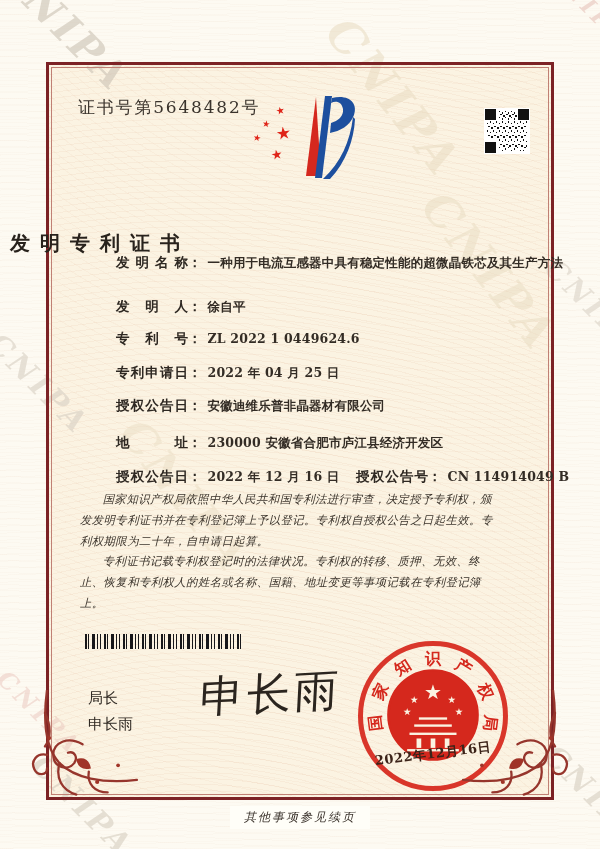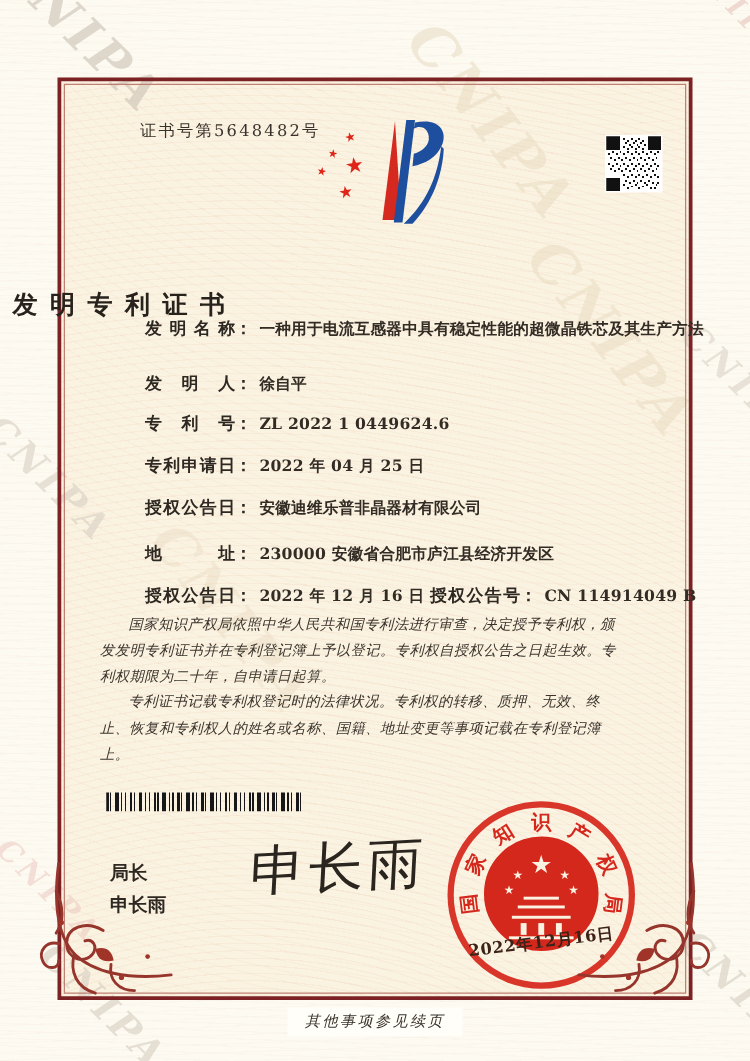--- a/index.html
+++ b/index.html
@@ -24,46 +24,46 @@
       repeating-radial-gradient(circle at 30% 150%, rgba(205,128,88,0.07) 0 1px, transparent 1px 6px),
       repeating-radial-gradient(circle at 85% -60%, rgba(205,128,88,0.05) 0 1px, transparent 1px 8px);
   }
   .frame-border {
     position:absolute; left:46px; top:62px; width:508px; height:738px; z-index:2;
     border:3px solid #7c2225; pointer-events:none;
   }
   .frame-border::after {
     content:""; position:absolute; inset:2px; border:1px solid #c08074;
   }
-  .cert-no { position:absolute; left:78px; top:96px; z-index:3; font-size:13px; letter-spacing:1.8px; color:#3a332c;margin-left:34px; }
+  .cert-no { position:absolute; left:78px; top:96px; z-index:3; font-size:17px; letter-spacing:1.8px; color:#3a332c; }
   .logo { position:absolute; left:250px; top:94px; width:112px; height:88px; z-index:3; }
   .logo .star { position:absolute; color:#df2418; line-height:1; }
   .qr { position:absolute; left:484px; top:108px; width:46px; height:46px; z-index:3; background:#fff; padding:1px; }
   .title { position:absolute; left:0; right:0; top:182px; z-index:3; text-align:left;
            font-size:20px; font-weight:bold; letter-spacing:0.5em; text-indent:0.5em; color:#28221c;margin-top:48px; }
   .fields { position:absolute; left:78px; top:0; right:48px; z-index:3; }
   .frow { position:absolute; left:0; white-space:nowrap; }
   .flabel { display:inline-block; width:72px; font-size:13.5px; font-weight:bold;
             text-align:justify; text-align-last:justify; vertical-align:baseline; color:#2e2822;margin-left:38px; }
   .fcolon { font-size:13.5px; font-weight:bold; margin-right:6px; color:#2e2822; }
   .fvalue { font-size:12.5px; font-weight:bold; color:#332c25; letter-spacing:0.2px;margin-top:32px; }
-  .grant2 { position:absolute; left:228px; top:0; white-space:nowrap; }
+  .grant2 { position:absolute; left:240px; top:0; white-space:nowrap; }
   .body-text { position:absolute; left:80px; right:98px; top:489px; z-index:3;
                font-size:11.4px; line-height:1.82; color:#3b342c; font-style:italic; font-weight:500; }
   .body-text p { margin:0; text-indent:2em; letter-spacing:0.4px; }
   .barcode { position:absolute; left:85px; top:634px; width:157px; height:15px; z-index:3;
     background-image:repeating-linear-gradient(90deg,
       #17171a 0 2px, transparent 2px 3px,
       #17171a 3px 4px, transparent 4px 7px,
       #17171a 7px 10px, transparent 10px 12px,
       #17171a 12px 13px, transparent 13px 15px,
       #17171a 15px 16px, transparent 16px 19px);
   }
   .signer { position:absolute; left:88px; top:686px; z-index:3;
-            font-family:"DejaVu Sans","Liberation Sans",sans-serif; font-weight:bold;
+            font-family:"DejaVu Sans","Liberation Sans",sans-serif; font-weight:normal;
             font-size:15px; color:#2e2822; line-height:1.7; }
   .signature { position:absolute; left:200px; top:664px; z-index:4; width:170px;
                font-size:44px; color:#2b251f; letter-spacing:3px; white-space:nowrap;
                transform:rotate(-3deg) skewX(-6deg); }
   .seal { position:absolute; left:358px; top:641px; width:150px; height:150px; z-index:4; }
   .seal-circle { position:absolute; inset:0; border:5px solid rgba(214,39,28,0.93); border-radius:50%; }
   .seal-char { position:absolute; left:50%; top:50%; font-size:16px; font-weight:bold; color:#d5281d;
                font-family:"DejaVu Sans","Liberation Sans",sans-serif; }
   .seal-emblem { position:absolute; left:28px; top:27px; }
   .seal-date { position:absolute; left:-8px; right:-8px; top:104px; text-align:center; z-index:5;

